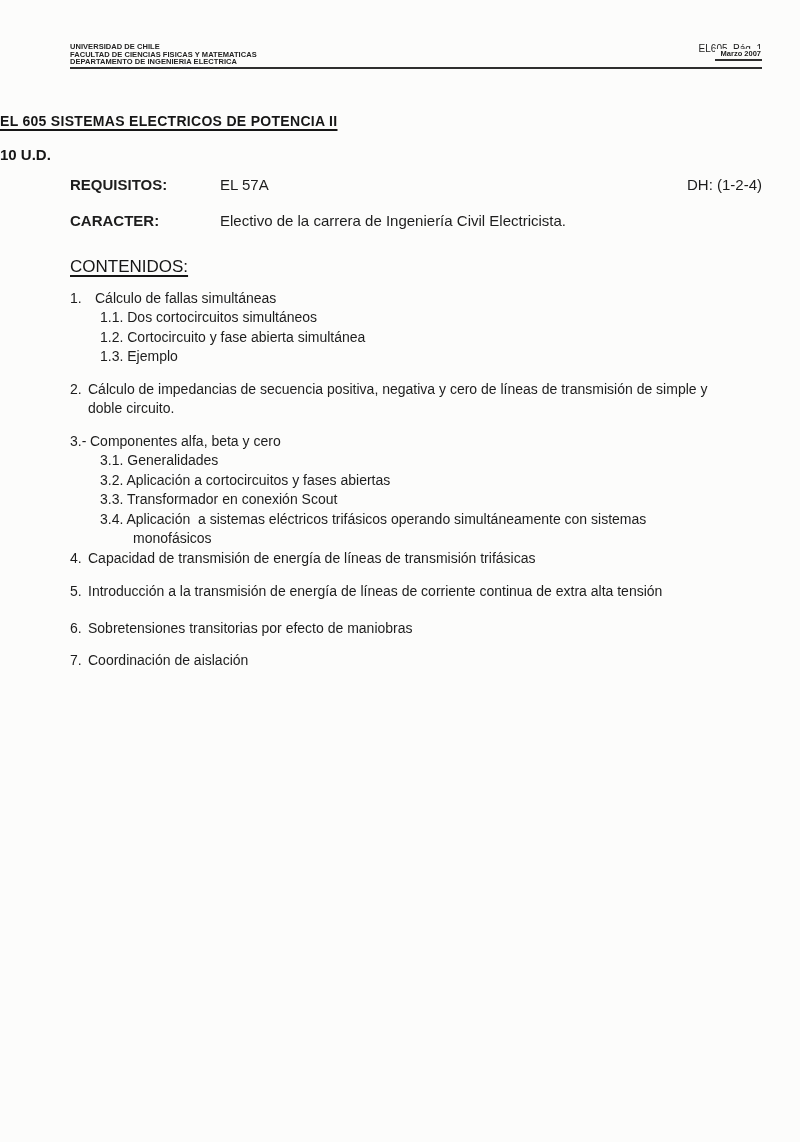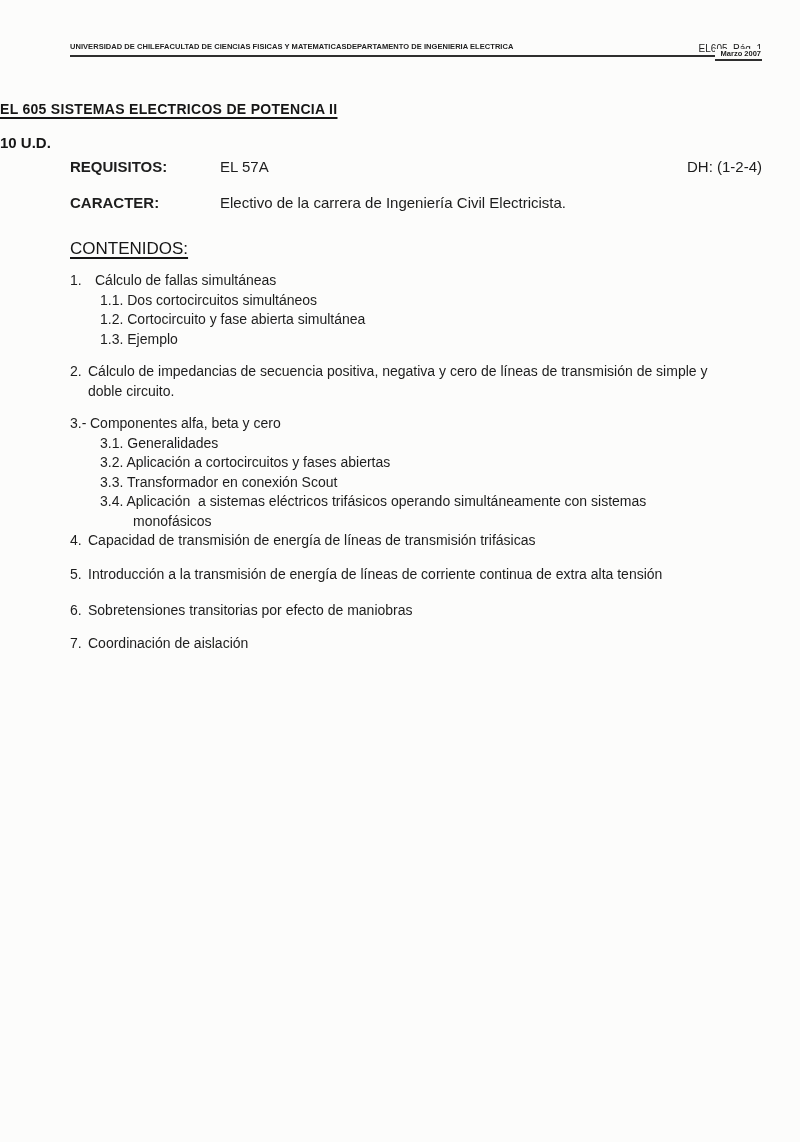--- a/index.html
+++ b/index.html
@@ -8,34 +8,34 @@
     background:#fcfcfb;
     font-family:"Liberation Sans","DejaVu Sans",sans-serif;
     color:#1d1d1d;
     overflow:hidden;
   }
   .doc{position:relative;padding:43px 38px 0 70px;box-sizing:border-box;width:800px;height:1142px}
 
   
   .header{position:relative;display:flex;justify-content:space-between;align-items:flex-start;
           border-bottom:2px solid #2e2e2e;padding-bottom:1px}
-  .h-left{display:flex;}
+  .h-left{display:flex;flex-direction:column}
   .h-line{font-size:7.5px;font-weight:bold;line-height:7.5px;letter-spacing:.05px;color:#222}
   .h-right{font-size:10px;font-weight:normal;white-space:pre;color:#222}
   .h-date{position:absolute;right:0;top:6px;font-size:7.5px;font-weight:bold;color:#222;
           background:#fcfcfb;padding:0 1px 1px 6px;border-bottom:2px solid #2e2e2e;z-index:2}
 
   
   .title{margin:44px -38px 0 -70px;text-align:left;font-size:14px;font-weight:bold;color:#161616;
          text-decoration:underline;text-decoration-thickness:1.5px;text-underline-offset:3px;letter-spacing:.3px}
   .credits{margin:17px -38px 0 -70px;font-size:15px;font-weight:bold;color:#161616}
 
   
   .frow{display:flex;font-size:15px;line-height:19px;margin-top:17px}
-  .frow1{margin-top:6px}
+  .frow1{margin-top:12px}
   .flabel{width:150px;font-weight:bold;flex:0 0 150px}
   .fvalue{flex:1 1 auto}
   .fright{flex:0 0 auto}
 
   
   .cheading{margin-top:27px;font-size:17px;font-weight:normal;color:#161616;
             text-decoration:underline;text-decoration-thickness:1.5px;text-underline-offset:3px}
   .list{margin-top:12px;font-size:14px}
   .line{line-height:19.5px;white-space:pre}
   .num{display:inline-block}

